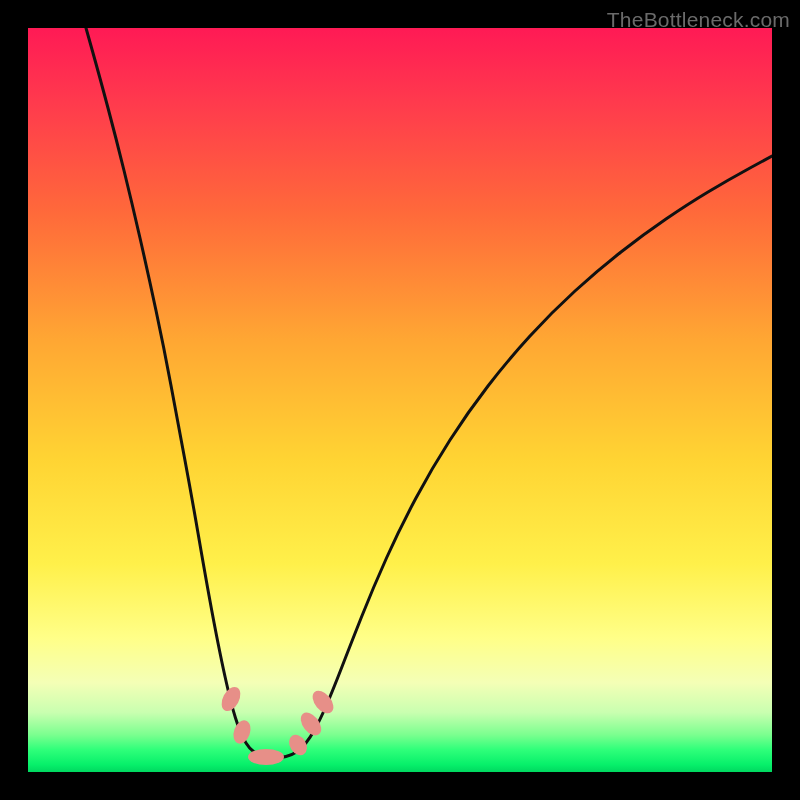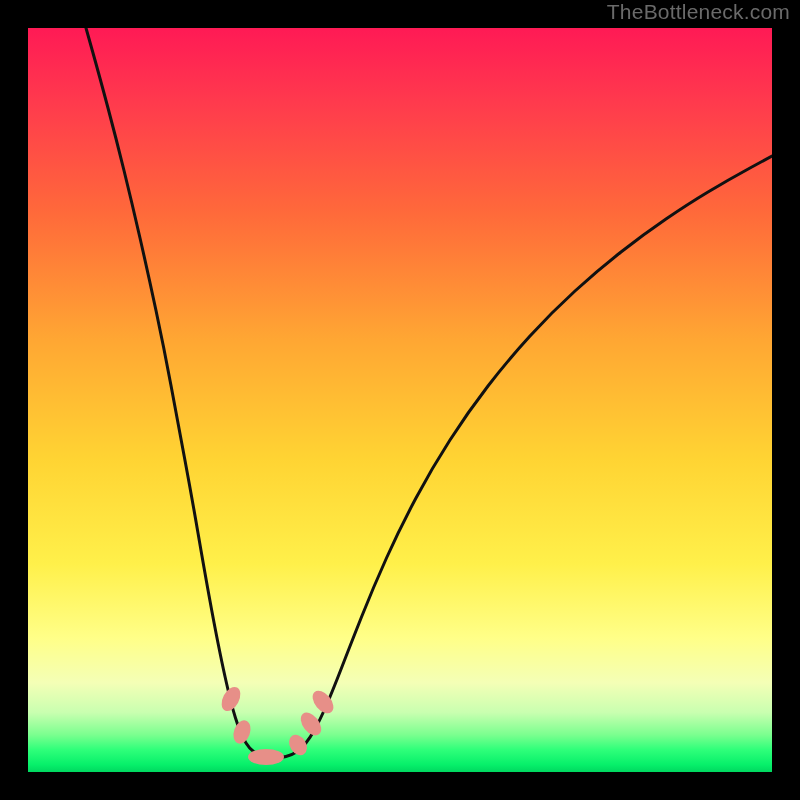--- a/index.html
+++ b/index.html
@@ -45,21 +45,21 @@
     );
   }
   .curve-svg {
     position: absolute;
     inset: 0;
     width: 100%;
     height: 100%;
   }
   .watermark {
     position: absolute;
-    top: 0;
+    top: 8px;
     right: 10px;
     color: #6a6a6a;
     font-size: 21px;
     letter-spacing: 0.2px;
     font-weight: 500;
     user-select: none;
   }
 </style>
 </head>
 <body>

